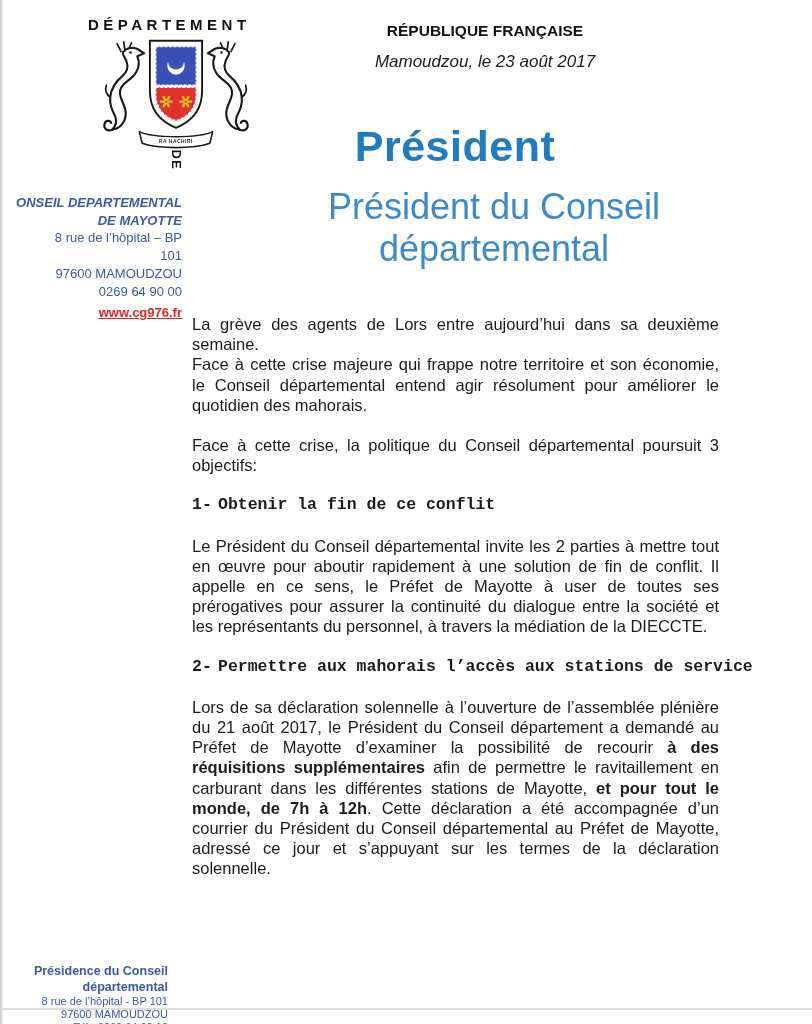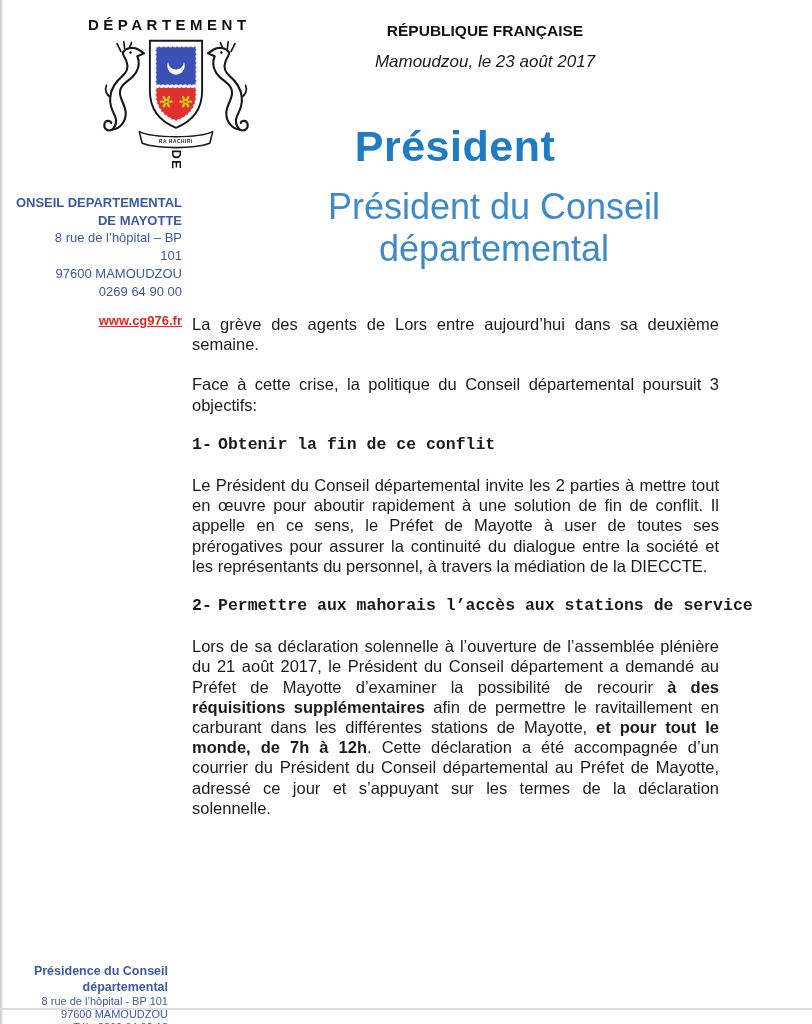--- a/index.html
+++ b/index.html
@@ -65,24 +65,24 @@
     position: absolute; left: 268px; top: 186px; width: 452px;
     text-align: center; font-size: 36px; font-weight: 400;
     color: #3d8acb;
   }
 
   
   .sidebar {
     position: absolute; left: 10px; top: 194px; width: 172px;
     text-align: right; color: #3c59a6; font-size: 13px; line-height: 17.7px;
   }
-  .sidebar .org { font-weight: 700; }
+  .sidebar .org { font-weight: 700; font-style: italic; }
   .sidebar .website {
     color: #e52620; font-weight: 700; text-decoration: underline;
-    display: inline-block; margin-top: 12px;
+    display: inline-block; margin-top: 4px;
   }
 
   
   .body-col {
     position: absolute; left: 192px; top: 314px; width: 527px;
     font-size: 16.5px; line-height: 20.2px; text-align: justify;
     color: #1b1b1b;
   }
   .body-col .block { margin-bottom: 20px; }
   .body-col .heading {
@@ -171,20 +171,21 @@
     <div>8 rue de l’hôpital – BP</div>
     <div>101</div>
     <div>97600 MAMOUDZOU</div>
     <div>0269 64 90 00</div>
     <a class="website">www.cg976.fr</a>
   </aside>
 
   <main class="body-col">
     <div class="block">
       <div>La grève des agents de Lors entre aujourd’hui dans sa deuxième semaine.</div>
+      <div>Face à cette crise majeure qui frappe notre territoire et son économie, le Conseil départemental entend agir résolument pour améliorer le quotidien des mahorais.</div>
     </div>
 
     <div class="block">Face à cette crise, la politique du Conseil départemental poursuit 3 objectifs:</div>
 
     <div class="block heading">
       <span class="h-num">1-</span><span>Obtenir la fin de ce conflit</span>
     </div>
 
     <div class="block">Le Président du Conseil départemental invite les 2 parties à mettre tout en œuvre pour aboutir rapidement à une solution de fin de conflit. Il appelle en ce sens, le Préfet de Mayotte à user de toutes ses prérogatives pour assurer la continuité du dialogue entre la société et les représentants du personnel, à travers la médiation de la DIECCTE.</div>
 

